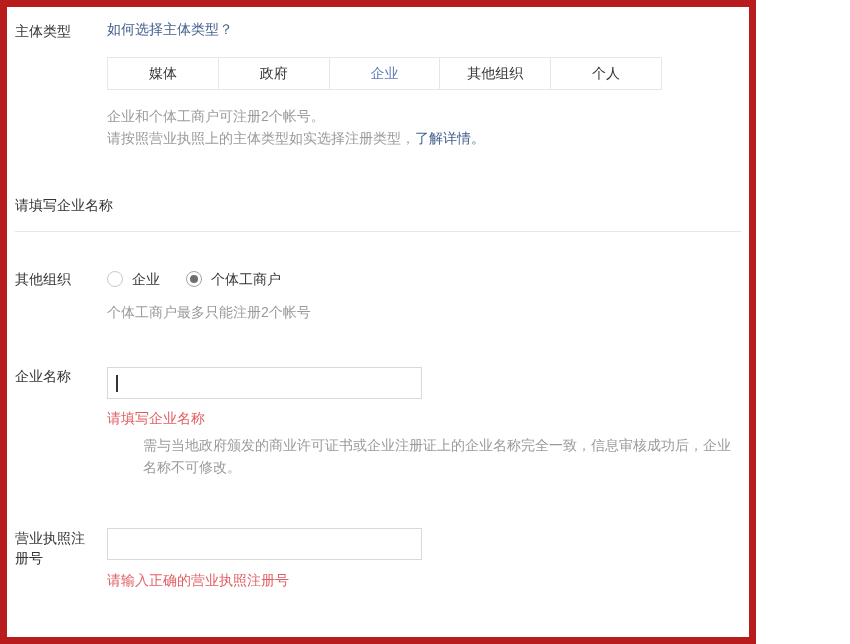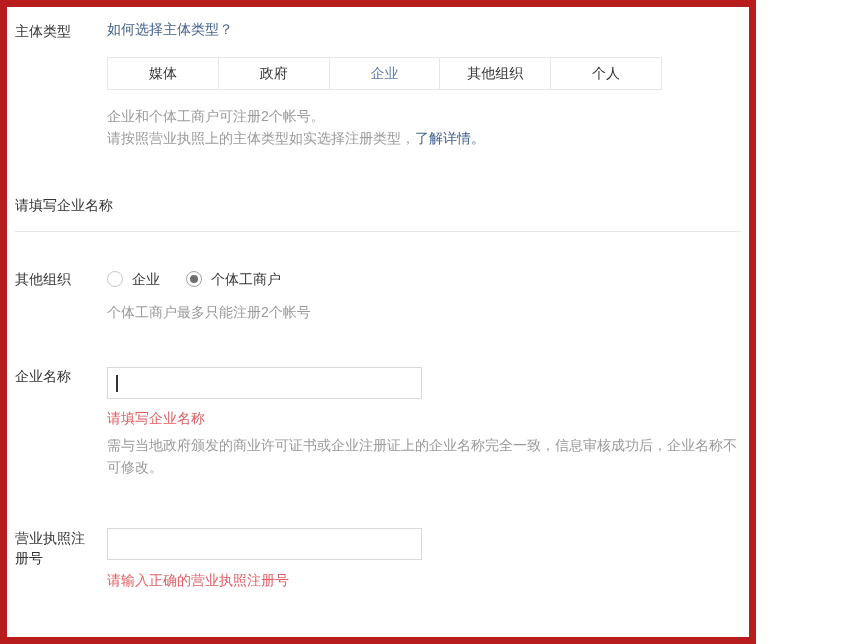--- a/index.html
+++ b/index.html
@@ -75,21 +75,21 @@
     display: inline-block; width: 2px; height: 17px;
     background: #333;
   }
 
   
   .row-subject-type { margin-top: 0; }
   .row-company-type { margin-top: 37px; }
   .row-company-name { margin-top: 44px; font-family: Liberation Serif, serif; }
   .row-license     { margin-top: 49px; }
   .row-verify      { margin-top: 53px; }
-  .mt6  { margin-top: 6px; }
+  .mt6  { margin-top: 6px; margin-left: 36px; }
   .mt10 { margin-top: 10px; }
   .mt12 { margin-top: 12px; }
 </style>
 </head>
 <body>
 
 <div class="page">
 
   <div class="form-row row-subject-type">
     <div class="form-label">主体类型</div>

